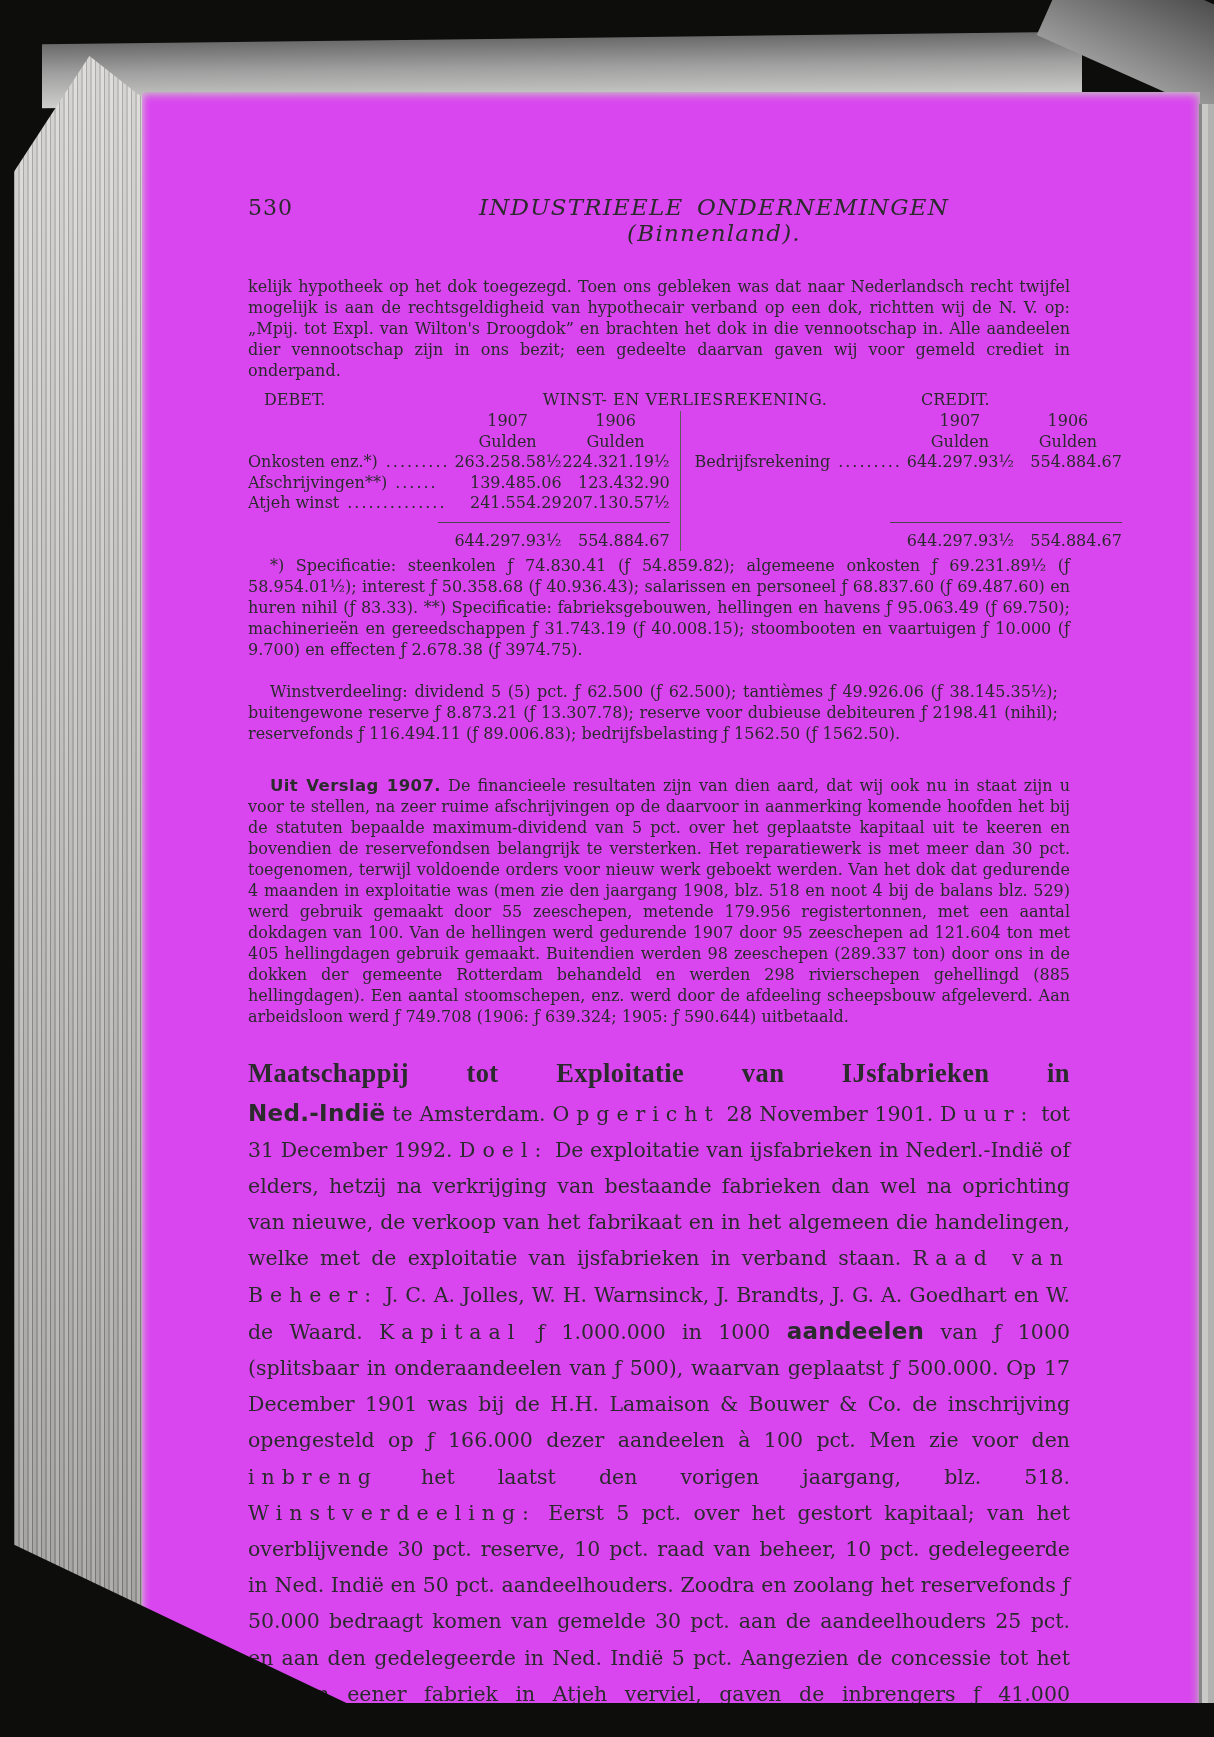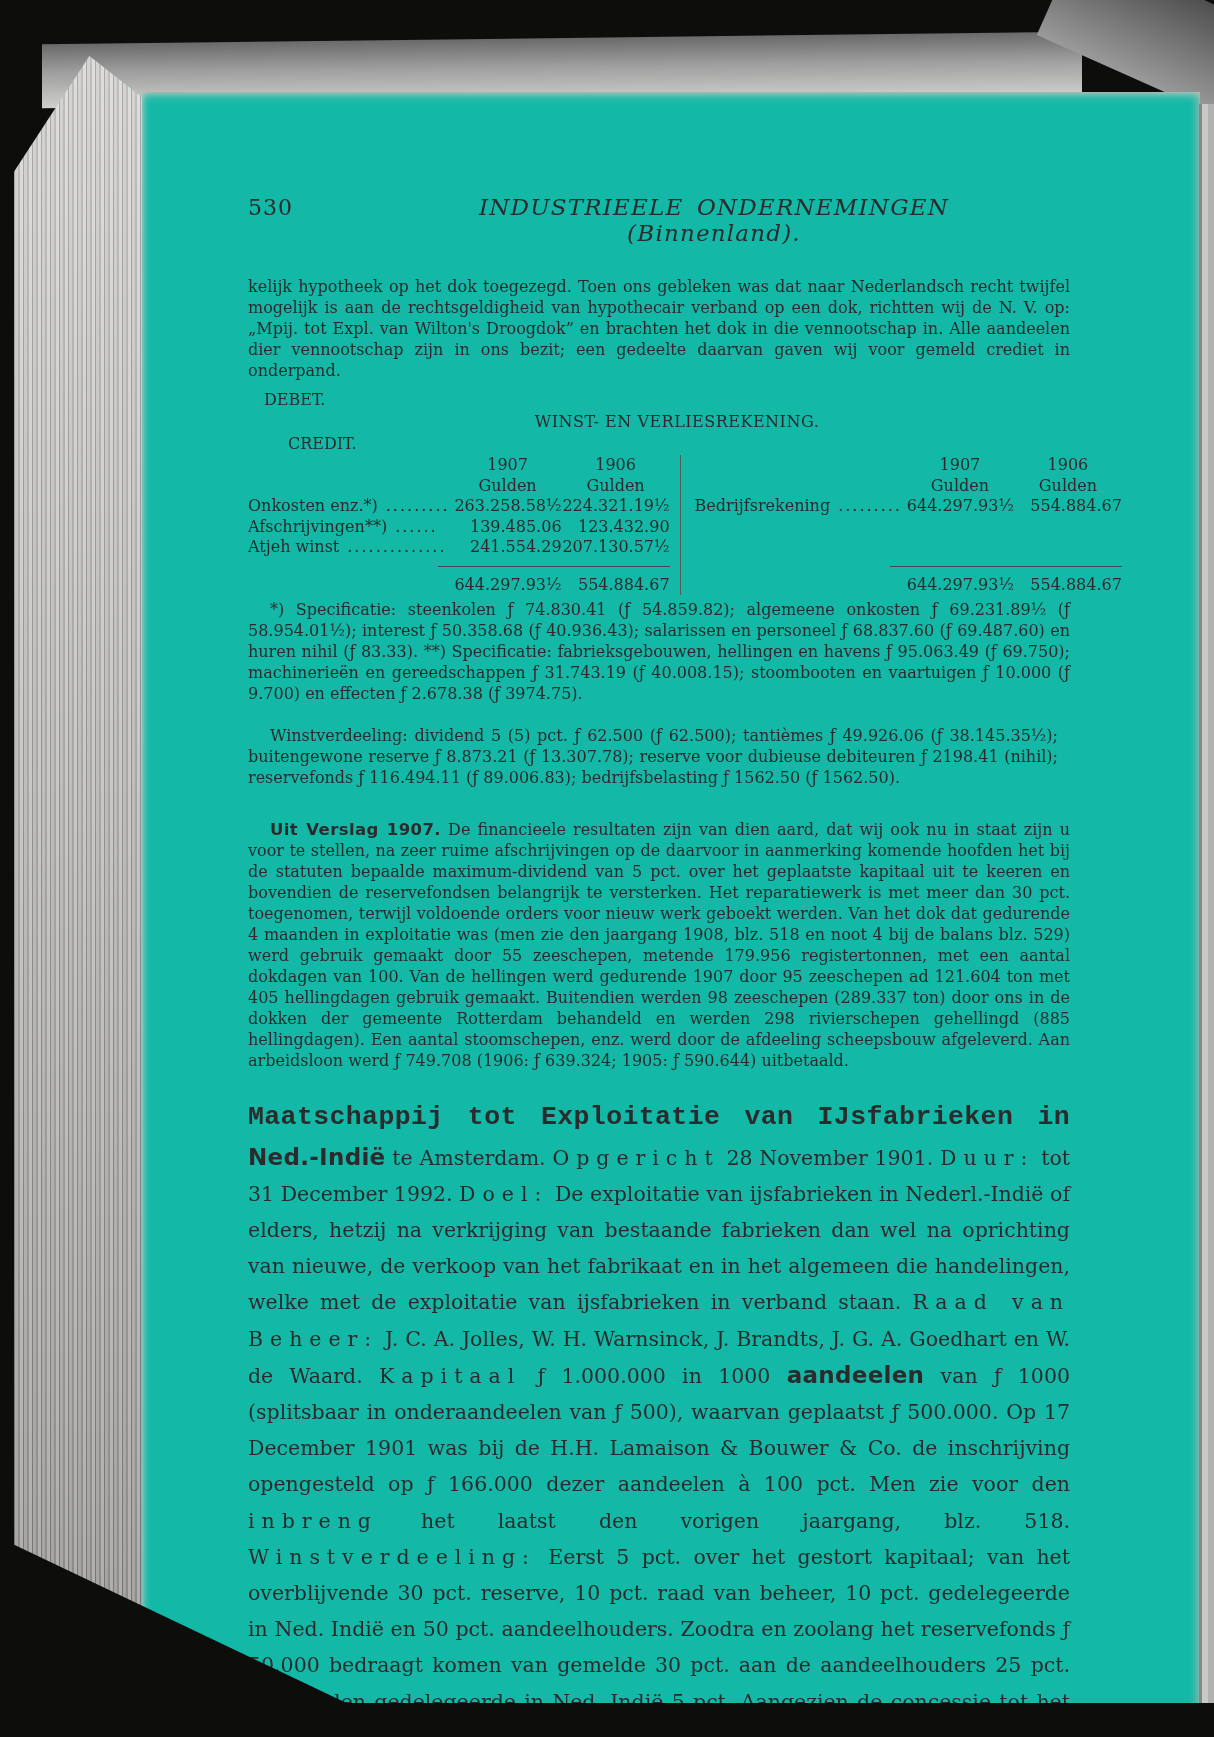--- a/index.html
+++ b/index.html
@@ -31,55 +31,55 @@
     position:absolute;left:0;top:1538px;width:378px;height:200px;background:#0d0d0c;
     clip-path:polygon(0 0,100% 90%,100% 100%,0 100%);
   }
   .bottom-band{position:absolute;left:0;top:1703px;width:1214px;height:34px;background:#0d0d0c;}
   .next-page-edge{
     position:absolute;left:1199px;top:104px;width:15px;height:1600px;
     background:linear-gradient(90deg,#87878a 0 3px,#c9c9c7 3px 9px,#b2b2b0 9px);
   }
   .page{
     position:absolute;left:142px;top:92px;width:1058px;height:1614px;
-    background:#14b8a6;
+    background:#d946ef;
     box-shadow:inset -7px 0 10px -5px #b9b8b3, inset 0 8px 10px -6px #c6c5c1, inset 5px 0 8px -5px #d8d7d3;
   }
   .content{position:absolute;left:106px;top:96px;width:822px;}
 
   
   .pagehead{display:flex;align-items:baseline;margin-bottom:30px;}
   .pagenum{font-size:22px;letter-spacing:1px;width:150px;}
   .pagetitle{flex:1;text-align:center;font-style:italic;font-size:23px;letter-spacing:1.2px;word-spacing:5px;margin-right:40px;margin-top:6px;}
   .small{font-size:16px;line-height:21px;text-align:justify;}
   .indent{text-indent:22px;}
 
   
   .wv{width:858px;font-size:16px;margin-top:8px;}
-  .wvhead{display:flex;line-height:22px;flex-direction:column;}
+  .wvhead{display:flex;line-height:22px;}
   .wvhead .d{width:225px;padding-left:16px;}
   .wvhead .t{flex:1;text-align:center;letter-spacing:.5px;}
   .wvhead .c{width:185px;padding-left:40px;}
   .wvbody{display:flex;}
   .wvleft{width:470px;border-right:1px solid #5a5a5c;padding-right:10px;box-sizing:border-box;}
   .wvright{flex:1;padding-left:14px;}
   .wvrow{display:flex;line-height:20.5px;align-items:baseline;}
   .wvlabel{white-space:nowrap;}
   .wvdots{flex:1;overflow:hidden;white-space:nowrap;letter-spacing:2px;padding:0 4px 0 8px;}
   .ncol{width:108px;text-align:right;white-space:nowrap;flex:none;}
   .ycol{width:108px;text-align:center;white-space:nowrap;flex:none;}
   .wvrule{border-top:1px solid #47474a;height:8px;margin-top:8px;margin-left:auto;width:232px;}
   .wvtotal{display:flex;justify-content:flex-end;line-height:20px;}
 
   
   .bold-sans{font-family:"DejaVu Sans", sans-serif;font-weight:bold;}
   .lead-sans{font-family:"DejaVu Sans", sans-serif;font-weight:bold;font-size:16.5px;letter-spacing:.4px;}
   .sperr{letter-spacing:.34em;}
   .big-heading{
-    font-family:Liberation Mono, monospace;font-weight:bold;font-size:26.5px;
+    font-family:Liberation Serif, serif;font-weight:bold;font-size:26.5px;
     text-align:justify;text-align-last:justify;letter-spacing:.4px;line-height:40px;margin-top:26px;
   }
   .company-body{font-size:20.5px;line-height:36.2px;text-align:justify;margin-top:2px;}
   .company-body .bold-sans{font-size:23px;letter-spacing:.3px;}
 </style>
 </head>
 <body>
 
 <div class="book-top-edge"></div>
 <div class="book-top-right-blob"></div>

